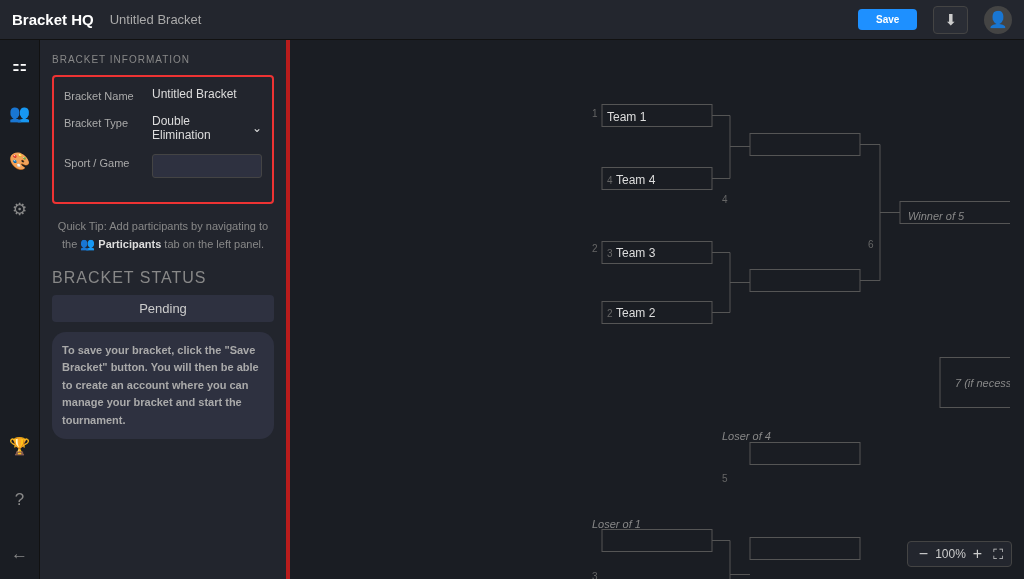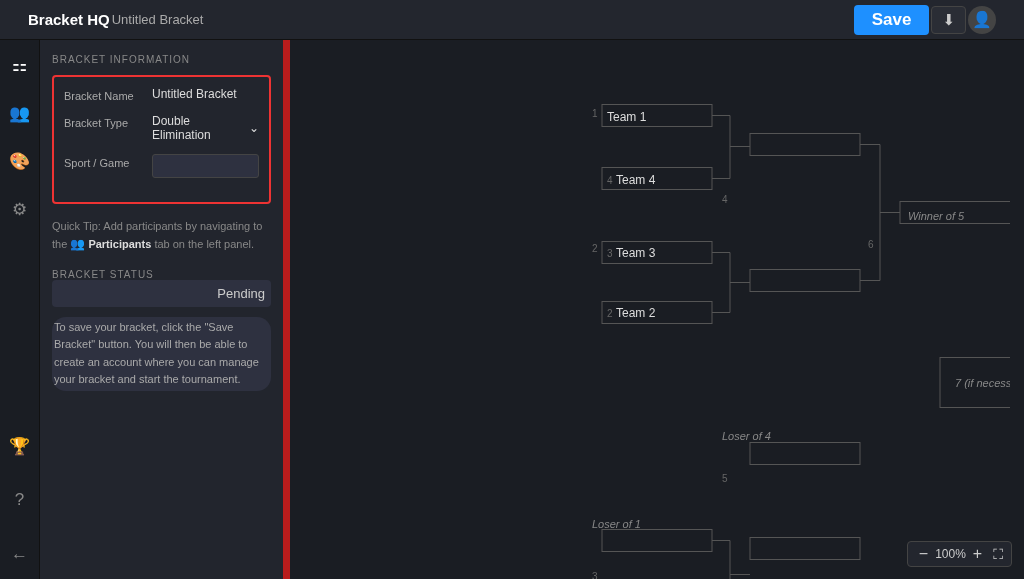--- a/index.html
+++ b/index.html
@@ -13,42 +13,42 @@
       display: flex;
       flex-direction: column;
     }
 
     
     .header {
       background: #23262e;
       height: 40px;
       display: flex;
       align-items: center;
-      padding: 0 28px;
-      gap: 2px;
+      padding: 0 12px;
+      gap: 16px;
       flex-shrink: 0;
       border-bottom: 1px solid #111;
     }
     .header-logo {
       font-weight: 700;
       font-size: 15px;
       color: #fff;
     }
     .header-title {
       font-size: 13px;
       color: #aaa;
     }
     .header-spacer { flex: 1; }
     .btn-save {
       background: #1e90ff;
       color: #fff;
       border: none;
       border-radius: 4px;
       padding: 5px 18px;
-      font-size: 17px;
+      font-size: 10px;
       cursor: pointer;
       font-weight: 600;
     }
     .btn-download {
       background: #2a2d35;
       border: 1px solid #444;
       color: #ccc;
       border-radius: 4px;
       padding: 4px 10px;
       cursor: pointer;
@@ -93,21 +93,21 @@
     }
     .sidebar-icon.active { color: #fff; }
 
     
     .left-panel {
       width: 250px;
       background: #22252d;
       flex-shrink: 0;
       overflow-y: auto;
       padding: 14px 12px;
-      border-right: 7px solid #b91c1c;
+      border-right: 4px solid #b91c1c;
     }
     .panel-section-title {
       font-size: 10px;
       color: #888;
       letter-spacing: 1px;
       text-transform: uppercase;
       margin-bottom: 10px;
     }
     .bracket-info-box {
       border: 2px solid #e33;
@@ -158,50 +158,53 @@
       color: #ddd;
       padding: 4px 6px;
       font-size: 12px;
       resize: none;
     }
     .quick-tip {
       font-size: 11px;
       color: #888;
       line-height: 1.5;
       margin-bottom: 16px;
+      text-align: center;
     }
     .quick-tip span.link-like {
       color: #ddd;
       font-weight: 600;
     }
     .quick-tip .icon-small { font-size: 12px; }
 
     .status-section-title {
-      font-size: 10px;
+      font-size: 16px;
       color: #888;
       letter-spacing: 1px;
       text-transform: uppercase;
+      margin-bottom: 8px;
     }
     .status-badge {
       background: #2e3140;
       border-radius: 4px;
-      text-align: right;
+      text-align: center;
       padding: 6px;
       font-size: 13px;
       color: #ccc;
       margin-bottom: 10px;
     }
     .tip-box {
       background: #2e3140;
       border-radius: 14px;
-      padding: 2px;
+      padding: 10px;
       font-size: 11px;
       color: #aaa;
       line-height: 1.6;
       margin-bottom: 10px;
+      font-weight: bold;
     }
     .btn-save-bracket {
       background: #1e90ff;
       color: #fff;
       border: none;
       border-radius: 4px;
       padding: 8px 0;
       width: 100%;
       font-size: 12px;
       font-weight: 700;

